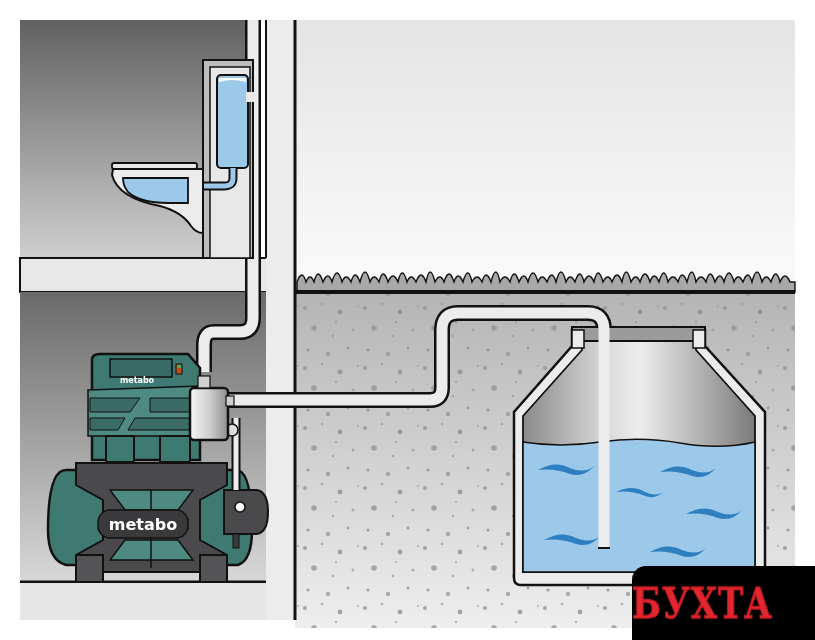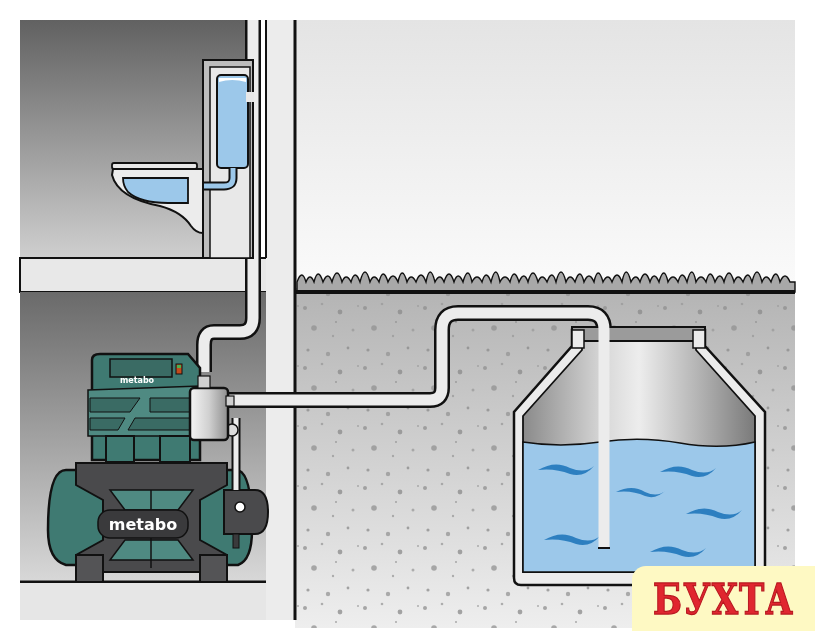--- a/index.html
+++ b/index.html
@@ -1,20 +1,20 @@
 <!DOCTYPE html>
 <html><head>
 <meta charset="utf-8">
 <style>
   html,body{margin:0;padding:0;background:#ffffff;}
   body{width:815px;height:640px;overflow:hidden;position:relative;font-family:"DejaVu Sans",sans-serif;}
   #scene{position:absolute;left:0;top:0;width:815px;height:640px;}
   .brand{font-family:"DejaVu Sans",sans-serif;font-weight:bold;fill:#ffffff;}
-  .watermark{position:absolute;left:632px;top:566px;width:183px;height:65px;background:#fef9c3;border-top-left-radius:14px;
-    display:flex;align-items:center;justify-content:center;}
+  .watermark{position:absolute;left:632px;top:566px;width:183px;height:74px;background:#000000;border-top-left-radius:14px;
+    display:flex;align-items:center;}
   .watermark span{font-family:"DejaVu Serif",serif;font-weight:bold;font-size:34px;letter-spacing:1px;color:#e0262f;
     -webkit-text-stroke:1px #b81820;transform:scaleY(1.25);display:inline-block;}
 </style>
 </head>
 <body>
 
 <svg id="scene" viewBox="0 0 815 640" xmlns="http://www.w3.org/2000/svg">
   <defs>
     <linearGradient id="roomUp" x1="0" y1="0" x2="0" y2="1">
       <stop offset="0" stop-color="#616161"></stop>

